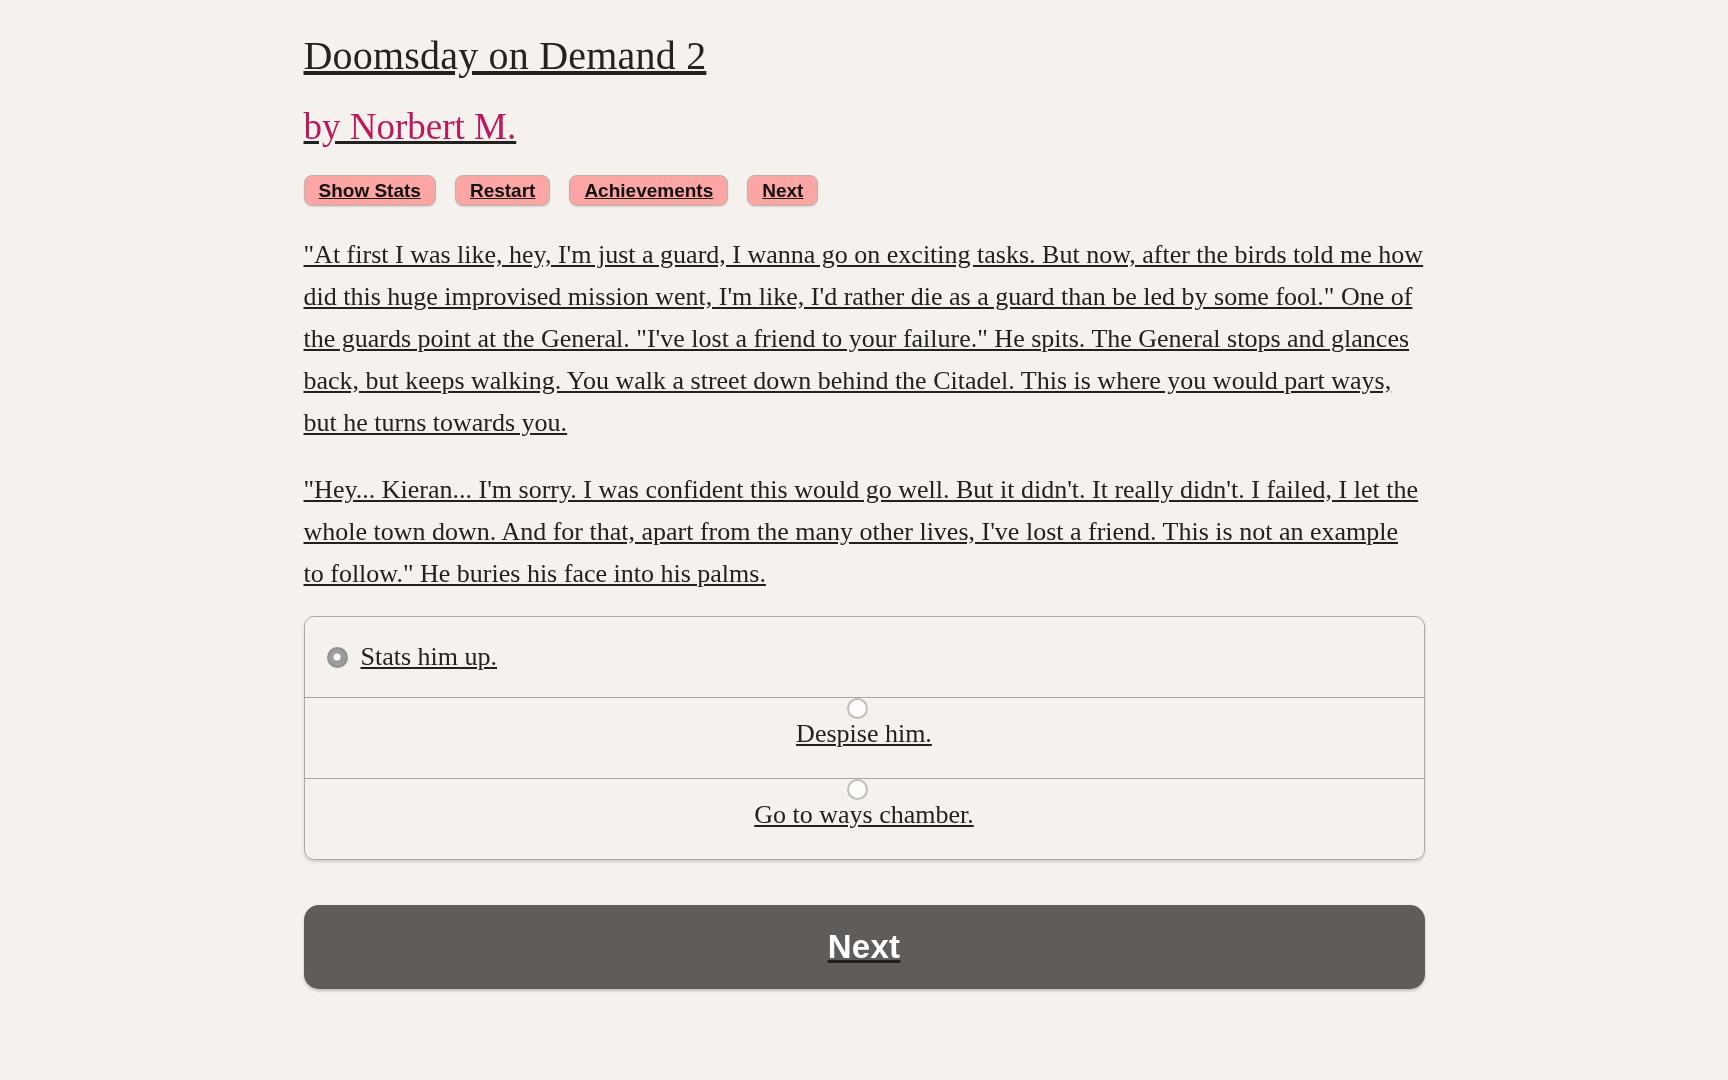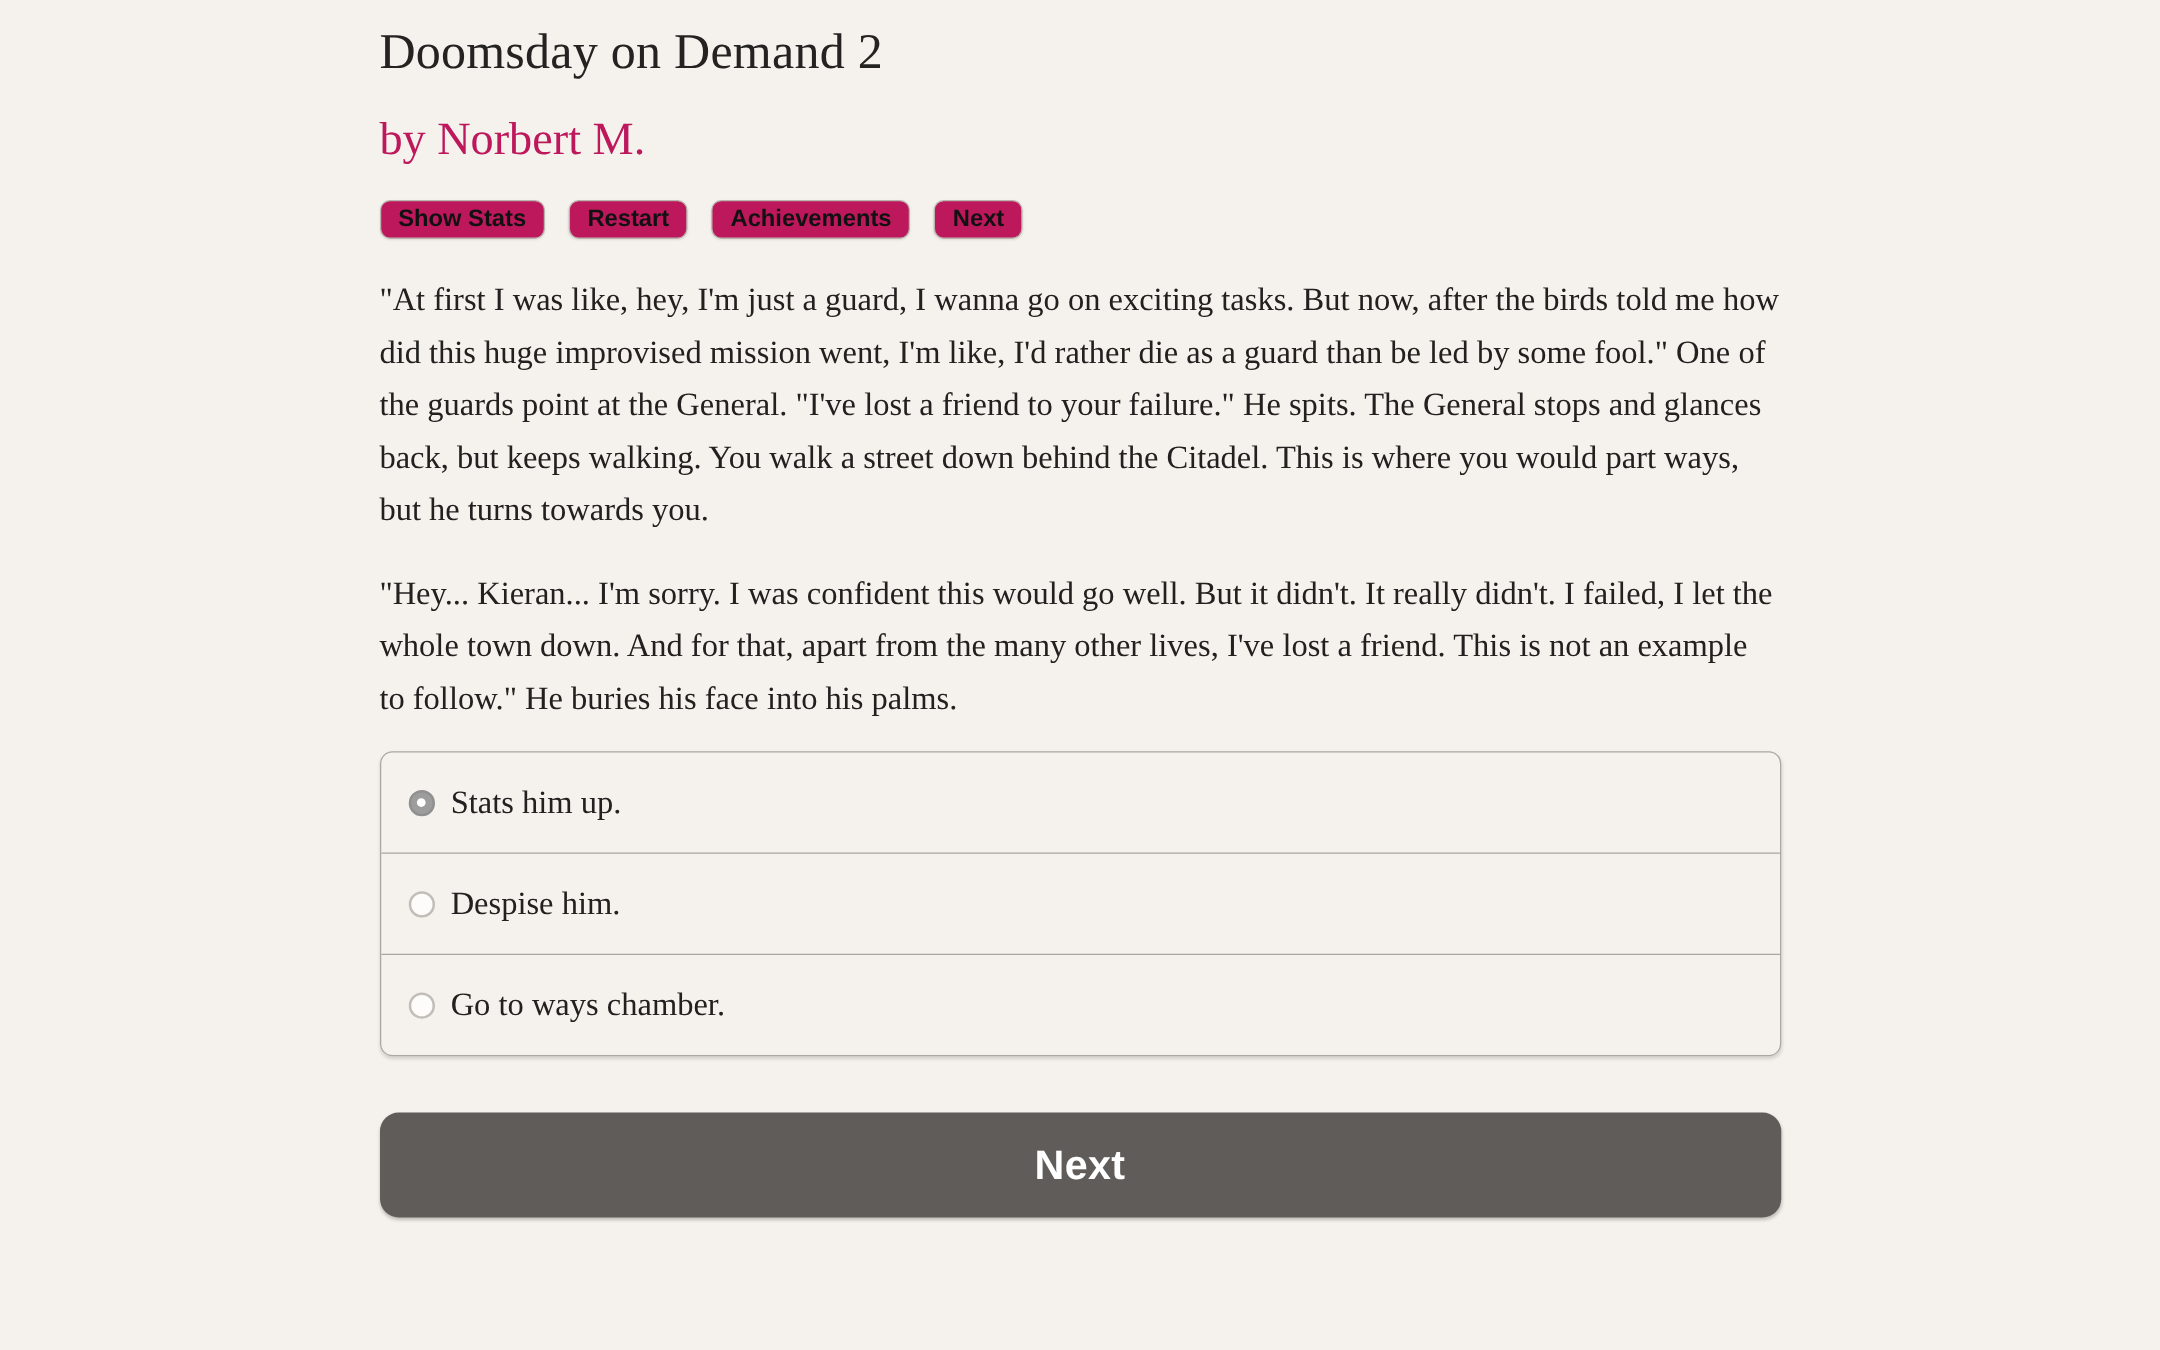--- a/index.html
+++ b/index.html
@@ -11,21 +11,22 @@
     width: 1728px;
     height: 1080px;
     overflow: hidden;
     font-family: "Liberation Serif", "DejaVu Serif", serif;
     color: #222120;
     -webkit-font-smoothing: antialiased;
   }
   .content {
     width: 1121px;
     margin: 0 auto;
-    padding-top: 18px;
+    padding-top: 33px;
+    text-decoration: underline;
   }
   .game-title {
     font-size: 40px;
     line-height: 46px;
     font-weight: 400;
     margin: 0;
     color: #242322;
     letter-spacing: 0.2px;
   }
   .byline {
@@ -37,21 +38,21 @@
   .toolbar {
     display: flex;
     gap: 19px;
     margin-top: 32px;
   }
   .tb-btn {
     font-family: "Liberation Sans", sans-serif;
     font-size: 19px;
     font-weight: 600;
     color: #111;
-    background: #be185d;
+    background: #fca5a5;
     border: 1px solid #b9b4ae;
     border-radius: 8px;
     height: 31px;
     padding: 0 14px;
     line-height: 29px;
     cursor: pointer;
     box-shadow: 0 1px 2px rgba(0,0,0,0.10);
     white-space: nowrap;
   }
   .story {
@@ -72,20 +73,21 @@
   }
   .choice-row {
     display: flex;
     align-items: center;
     height: 80px;
     padding: 0 22px;
     cursor: pointer;
   }
   .choice-row + .choice-row {
     border-top: 1px solid #a8a8a5;
+    flex-direction: column;
   }
   .radio {
     flex: 0 0 auto;
     width: 21px;
     height: 21px;
     border-radius: 50%;
     background: #fdfcfa;
     border: 2px solid #c2bdb7;
     box-sizing: border-box;
     position: relative;

